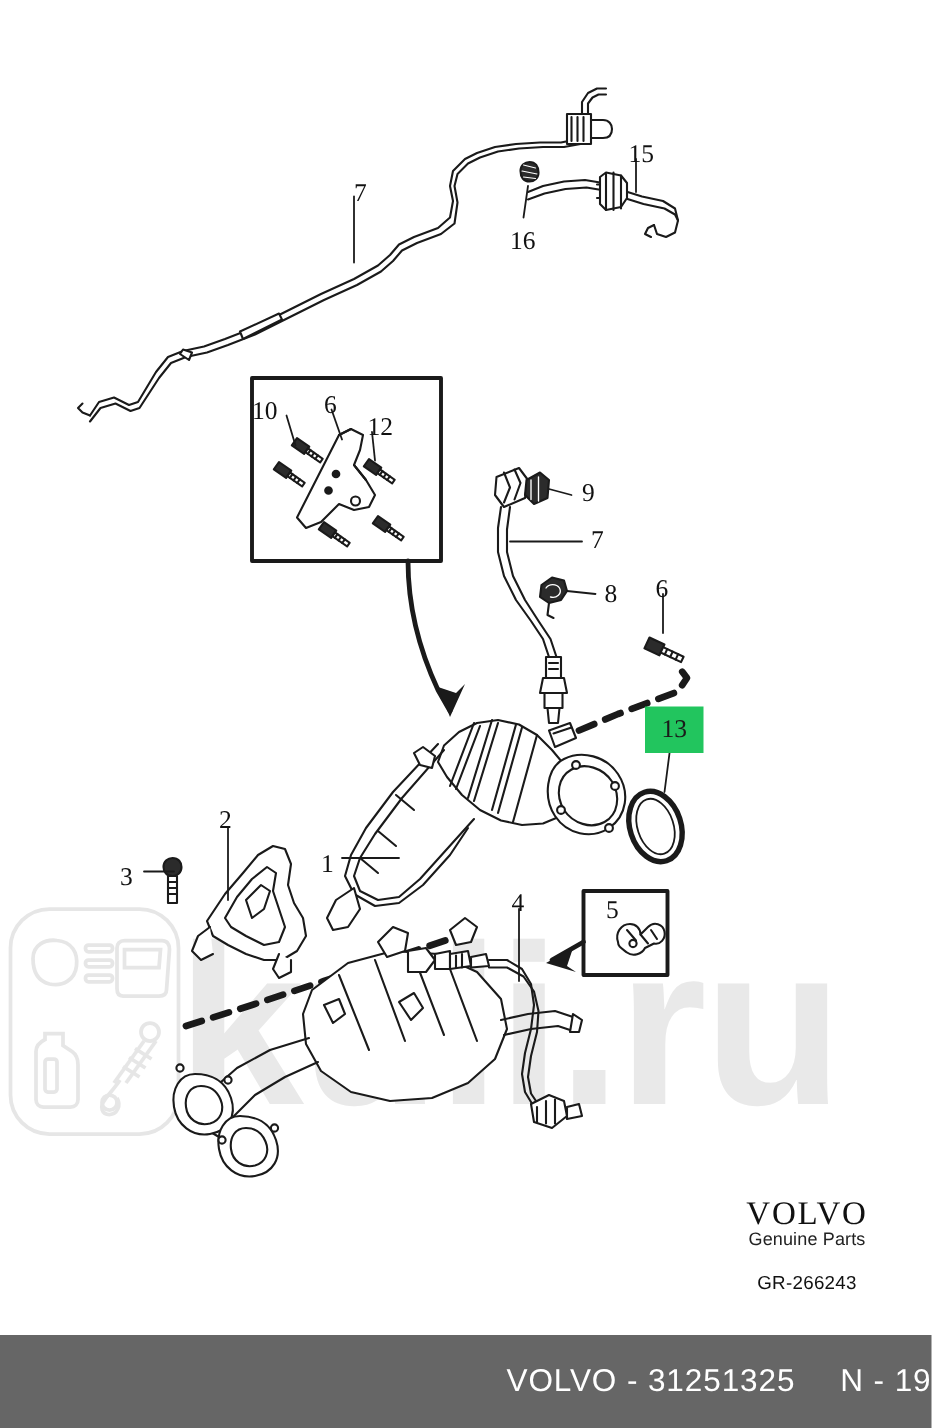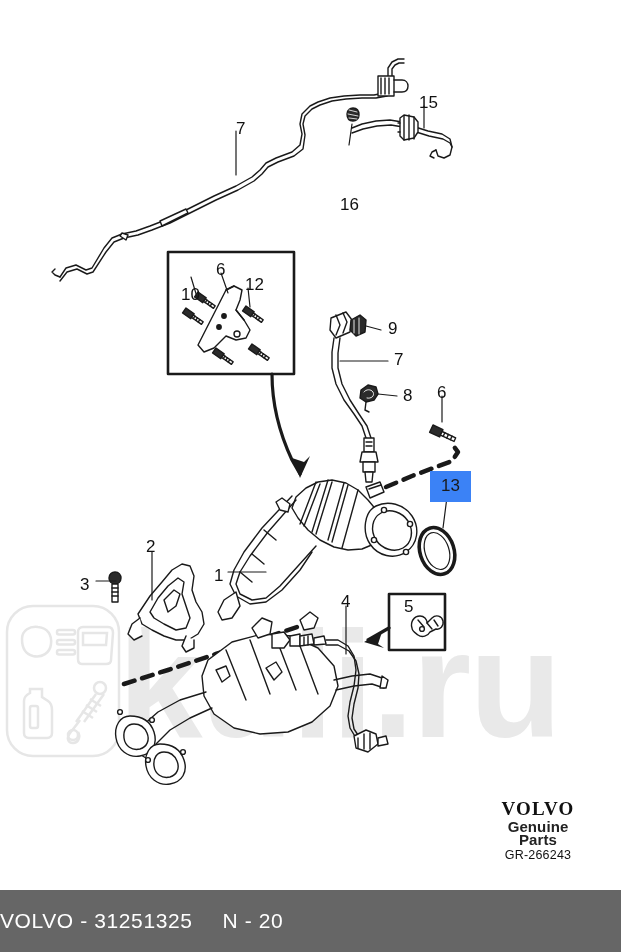--- a/index.html
+++ b/index.html
@@ -21,43 +21,43 @@
   }
   #wm-logo{position:absolute;left:4px;top:6px;}
 
   
   #drawing{position:absolute;left:0;top:0;width:621px;height:890px;}
 
   
   .lbl{
     position:absolute;
     font-size:17px;color:#111;
-    font-family:Liberation Sans, sans-serif;
+    font-family:Liberation Serif, serif;
     white-space:nowrap;
   }
   .lbl-hl{
-    background:#3b82f6;color:#1a1a1a;
+    background:#22c55e;color:#1a1a1a;
     padding:5px 11px 6px 11px;
     font-size:17px;
   }
 
   
   #volvo-block{position:absolute;left:488px;top:799px;width:100px;text-align:center;}
   #volvo-word{
     font-family:"Liberation Serif", serif;
-    font-weight:700;font-size:19px;letter-spacing:1.2px;color:#111;line-height:20px;
-  }
-  #volvo-sub{font-size:15px;color:#222;letter-spacing:.1px;line-height:13px;margin-top:1px;font-weight:bold;}
-  #volvo-code{font-size:12.5px;color:#111;letter-spacing:.2px;line-height:16px;margin-top:1px;}
+    font-weight:400;font-size:22px;letter-spacing:1.2px;color:#111;line-height:20px;
+  }
+  #volvo-sub{font-size:12px;color:#222;letter-spacing:.1px;line-height:13px;margin-top:1px;}
+  #volvo-code{font-size:12.5px;color:#111;letter-spacing:.2px;line-height:16px;margin-top:14px;}
 
   
   #footer{
     position:absolute;left:0;top:890px;width:621px;height:62px;
     background:#666666;color:#ffffff;
-    display:flex;align-items:center;justify-content:flex-start;
+    display:flex;align-items:center;justify-content:flex-end;
   }
   #footer-inner{display:flex;align-items:center;gap:30px;}
   .foot-t{font-size:21px;letter-spacing:.6px;}
 </style>
 </head>
 <body>
 
 <div id="page">
 
   <div id="watermark">
@@ -371,34 +371,34 @@
 
   <div class="lbl" style="left:214px;top:566px;">1</div>
   <div class="lbl" style="left:146px;top:537px;">2</div>
   <div class="lbl" style="left:80px;top:575px;">3</div>
   <div class="lbl" style="left:341px;top:592px;">4</div>
   <div class="lbl" style="left:404px;top:597px;">5</div>
   <div class="lbl" style="left:437px;top:383px;">6</div>
   <div class="lbl" style="left:394px;top:350px;">7</div>
   <div class="lbl" style="left:403px;top:386px;">8</div>
   <div class="lbl" style="left:388px;top:319px;">9</div>
-  <div class="lbl" style="left:181px;top:264px;margin-top:21px;">10</div>
+  <div class="lbl" style="left:168px;top:264px;">10</div>
   <div class="lbl" style="left:216px;top:260px;">6</div>
   <div class="lbl" style="left:245px;top:275px;">12</div>
   <div class="lbl lbl-hl" style="left:430px;top:471px;">13</div>
   <div class="lbl" style="left:236px;top:119px;">7</div>
   <div class="lbl" style="left:419px;top:93px;">15</div>
-  <div class="lbl" style="left:340px;top:151px;margin-top:44px;">16</div>
+  <div class="lbl" style="left:340px;top:151px;">16</div>
 
   <div id="volvo-block">
     <div id="volvo-word">VOLVO</div>
     <div id="volvo-sub">Genuine Parts</div>
     <div id="volvo-code">GR-266243</div>
   </div>
 
   <div id="footer">
     <div id="footer-inner">
       <span class="foot-t">VOLVO - 31251325</span>
-      <span class="foot-t">N - 20</span>
+      <span class="foot-t">N - 19</span>
     </div>
   </div>
 
 </div>
 
 </body></html>

